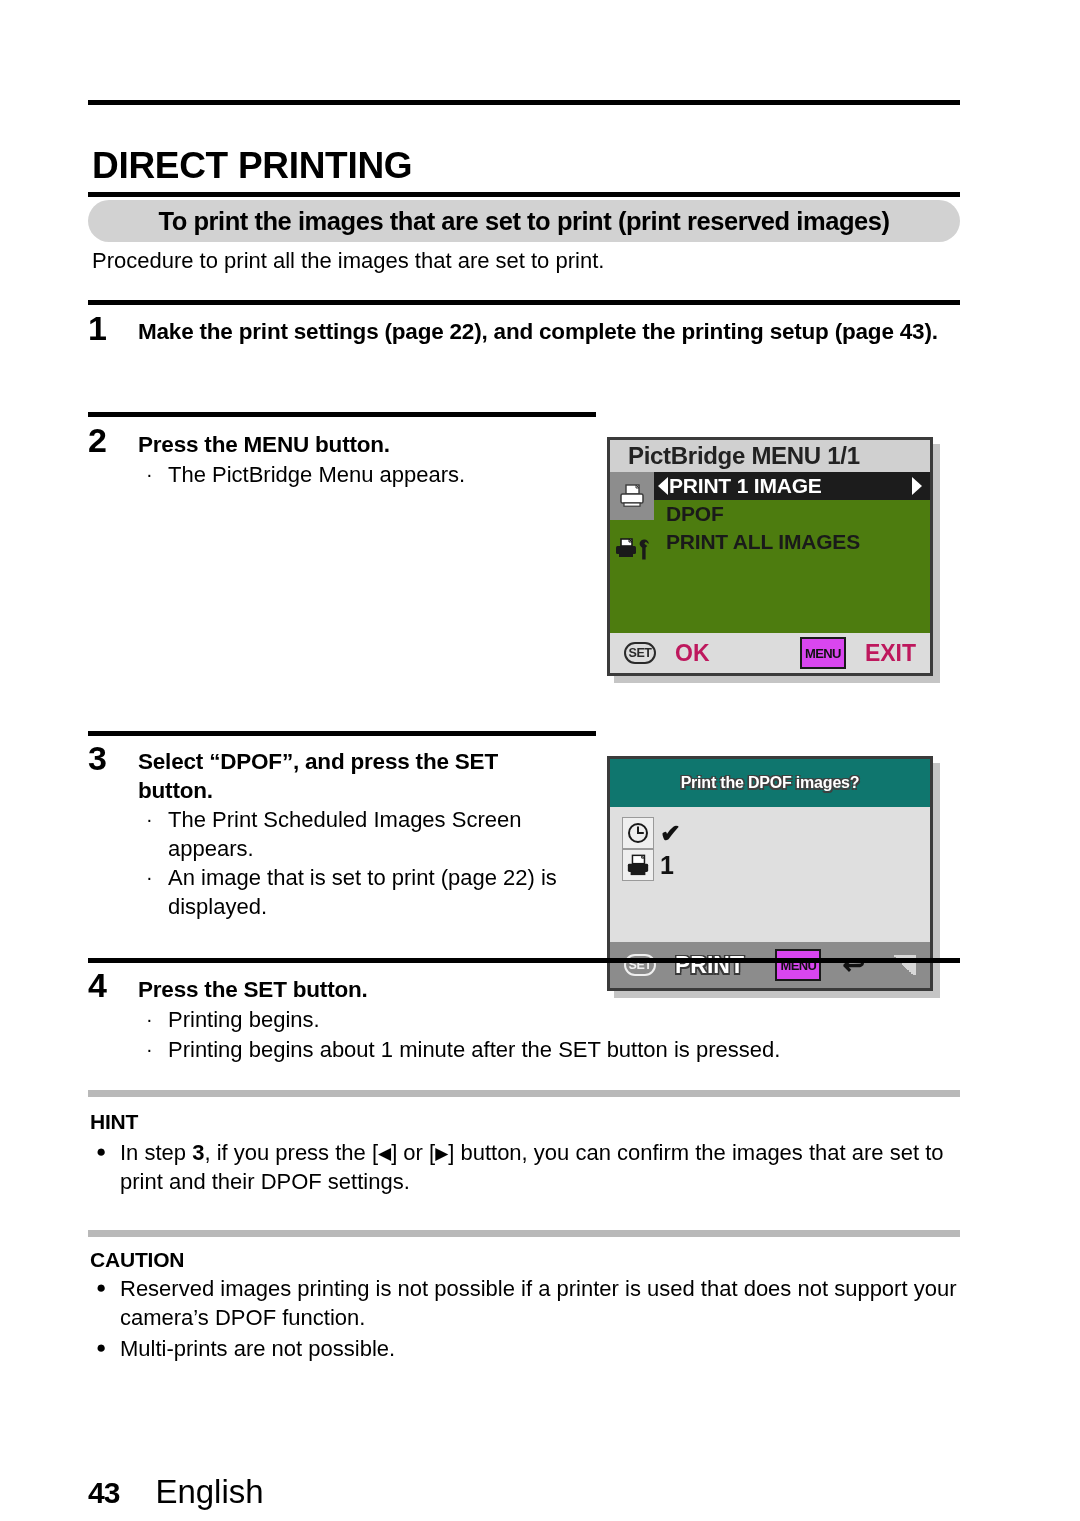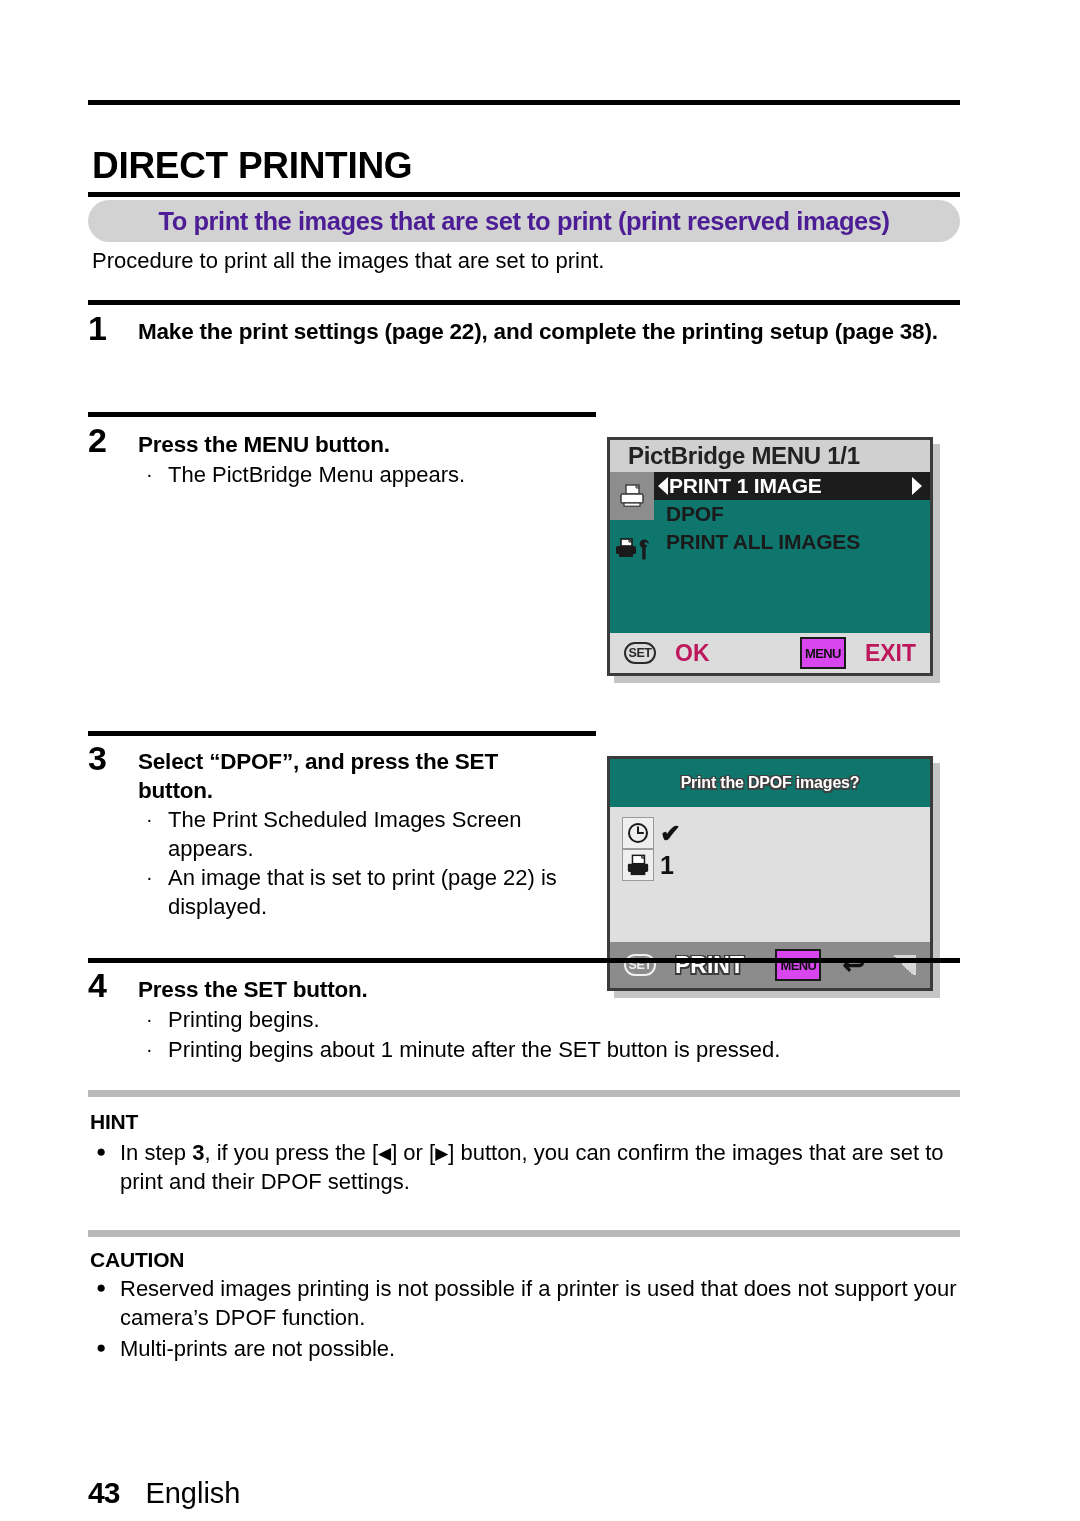--- a/index.html
+++ b/index.html
@@ -18,21 +18,21 @@
     padding:8px 0 6px 4px;line-height:1.05;margin-top:34px;
   }
   .rule-thick2{height:5px;background:#000;width:100%;}
 
   .section-pill{
     position:absolute;left:88px;top:200px;width:872px;height:42px;
     background:#d2d2d2;border-radius:21px;
     display:flex;align-items:center;justify-content:center;
   }
   .section-pill span{
-    font-size:25.5px;font-weight:bold;letter-spacing:-.45px;color:#4c1d95;
+    font-size:25.5px;font-weight:bold;letter-spacing:-.45px;color:#000000;
   }
   .intro{
     position:absolute;left:92px;top:247px;width:872px;
     font-size:22px;line-height:1.3;
   }
 
   
   .step-rule-full{position:absolute;left:88px;width:872px;height:5px;background:#000;}
   .step-rule-half{position:absolute;left:88px;width:508px;height:5px;background:#000;}
 
@@ -59,21 +59,21 @@
   }
   .lcd-inner{position:relative;width:100%;height:100%;background:#e6e6e6;}
 
   
   .s1-title{
     position:absolute;left:0;top:0;width:100%;height:32px;
     background:#d0d0d0;color:#222;font-size:24px;font-weight:bold;
     display:flex;align-items:center;padding-left:18px;box-sizing:border-box;
     letter-spacing:-.3px;
   }
-  .s1-body{position:absolute;left:0;top:32px;right:0;bottom:40px;background:#0f766e;}
+  .s1-body{position:absolute;left:0;top:32px;right:0;bottom:40px;background:#4d7c0f;}
   .s1-iconcol{position:absolute;left:0;top:0;width:44px;height:100%;}
   .s1-icon-sel{
     position:absolute;left:0;top:0;width:44px;height:48px;background:#8d8d8d;
     display:flex;align-items:center;justify-content:center;
   }
   .s1-icon-2{
     position:absolute;left:0;top:56px;width:44px;height:42px;
     display:flex;align-items:center;justify-content:center;
   }
   .s1-menu{position:absolute;left:44px;top:0;right:0;}
@@ -155,42 +155,42 @@
   .blk-list .btxt{flex:1;}
   b.inline{font-weight:bold;}
   .arrow-box{
     display:inline-flex;align-items:center;justify-content:center;
     font-size:17px;line-height:1;vertical-align:1px;
   }
 
   
   .foot{position:absolute;left:88px;top:1428px;display:flex;align-items:baseline;}
   .foot .pg{font-size:30px;font-weight:bold;letter-spacing:-1px;margin-top:48px;}
-  .foot .lang{font-size:29px;margin-left:26px;}
+  .foot .lang{font-size:33px;margin-left:36px;}
 </style>
 </head>
 <body>
 
 <div class="page">
 
   <div class="hdr">
     <div class="rule-thick"></div>
     <div class="chap-title">DIRECT PRINTING</div>
     <div class="rule-thick2"></div>
   </div>
 
   <div class="section-pill">
     <span>To print the images that are set to print (print reserved images)</span>
   </div>
 
   <div class="intro">Procedure to print all the images that are set to print.</div>
 
   <div class="step-rule-full" style="top:300px;"></div>
   <div class="stepnum" style="top:311px;">1</div>
-  <div class="steptitle" style="top:318px;width:812px;">Make the print settings (page 22), and complete the printing setup (page 38).</div>
+  <div class="steptitle" style="top:318px;width:812px;">Make the print settings (page 22), and complete the printing setup (page 43).</div>
 
   <div class="step-rule-half" style="top:412px;"></div>
   <div class="stepnum" style="top:423px;">2</div>
   <div class="steptitle" style="top:431px;width:440px;">Press the MENU button.</div>
   <div class="bullets" style="top:461px;width:450px;">
     <div class="bl">
       <div class="dot">·</div>
       <div class="btxt">The PictBridge Menu appears.</div>
     </div>
   </div>

